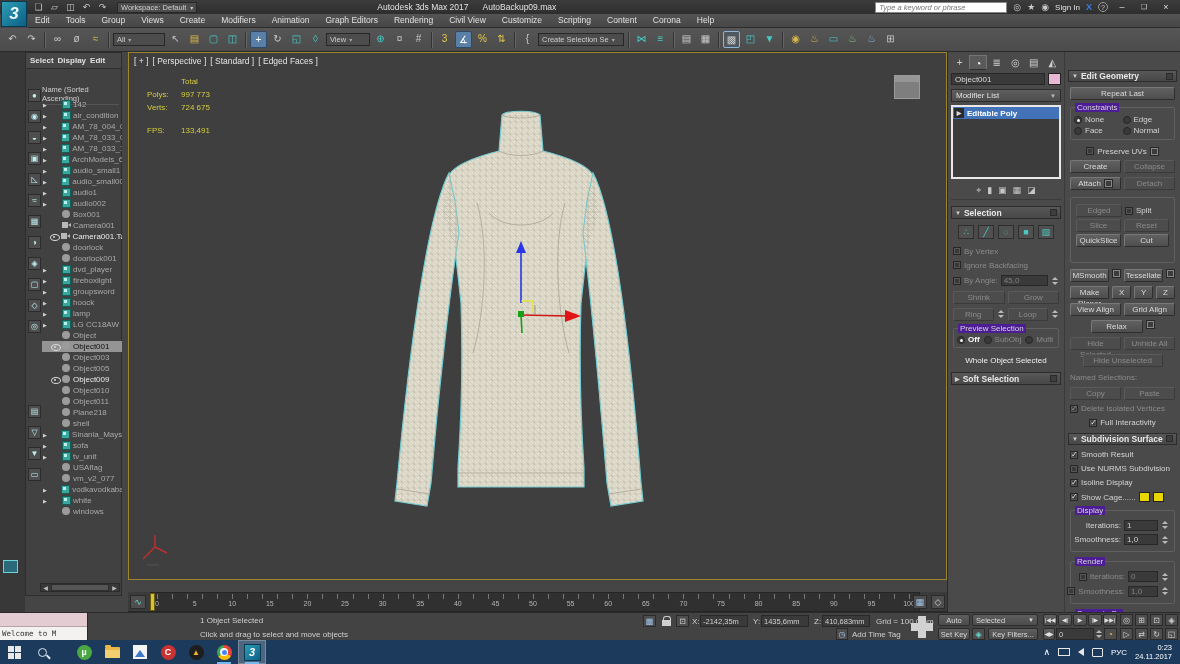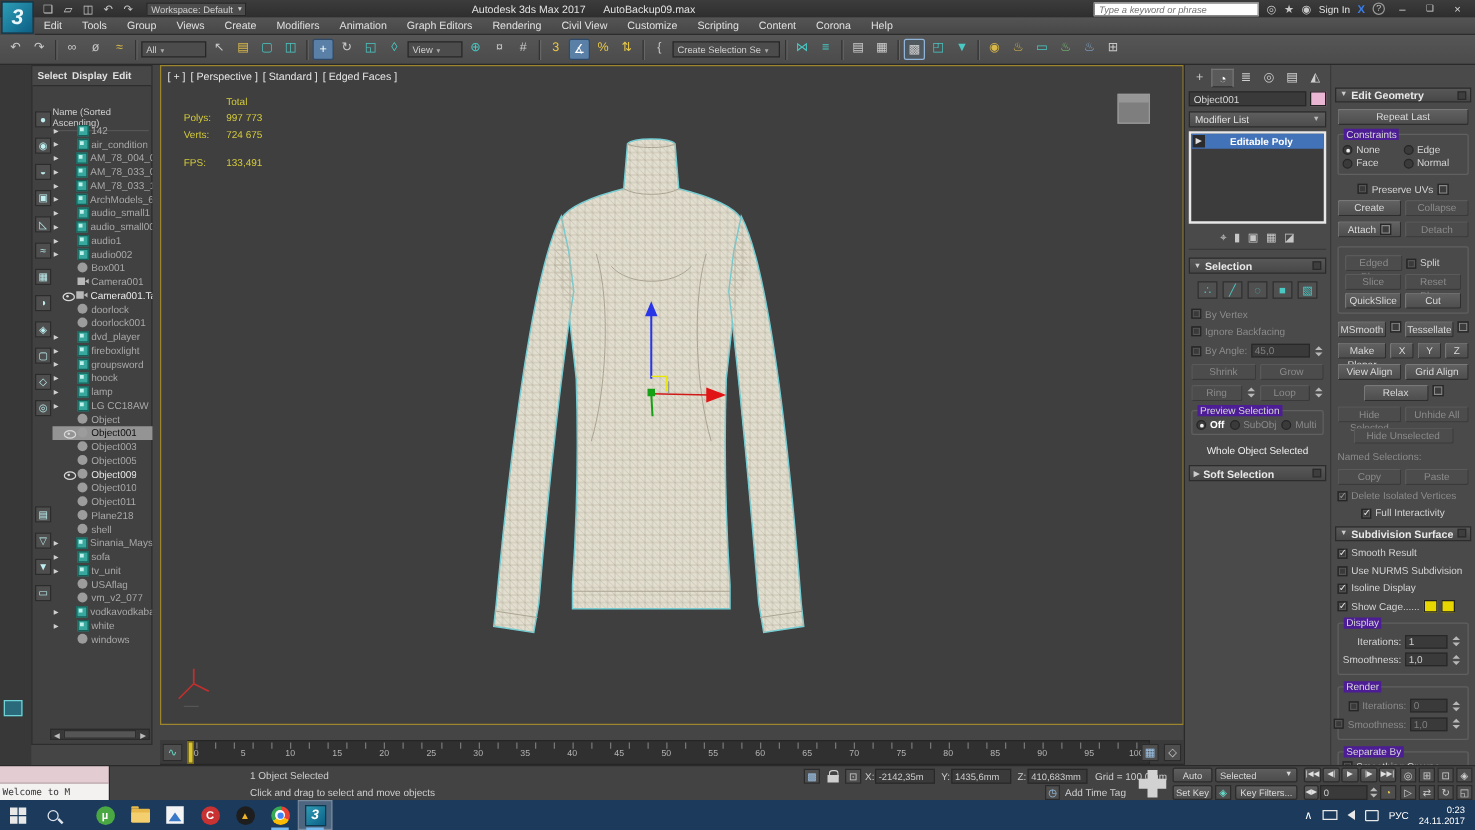--- a/index.html
+++ b/index.html
@@ -78,21 +78,21 @@
   .pcol + .pcol{border-left:1px solid #3a3a3a}
   #ptabs{display:flex;gap:1px;margin:1px 0 3px}
   .ptab{width:18px;height:15px;text-align:center;line-height:15px;font-size:10px;color:#cfcfcf}
   .ptab.on{background:#5a5a5a;border:1px solid #747474;border-bottom-color:#2e2e2e;color:#fff}
   .objrow{display:flex;gap:3px;align-items:center;margin-bottom:4px}
   .fieldbox{flex:1;height:12px;background:#3a3a3a;border:1px solid #282828;color:#d9d9d9;font-size:8px;line-height:11px;padding:0 3px}
   .swatch{width:13px;height:12px;background:#e9b7d4;border:1px solid #222}
   .ddl{height:13px;background:linear-gradient(#5e5e5e,#4d4d4d);border:1px solid #2c2c2c;display:flex;align-items:center;justify-content:space-between;padding:0 4px;font-size:8px;color:#e2e2e2;margin-bottom:3px}
   .ddl .car{font-size:6px;color:#bbb}
   #stackbox{height:74px;background:#3c3c3c;border:2px solid #e8e8e8;margin-bottom:4px}
-  .stackrow{height:12px;background:#4272b8;display:flex;align-items:center;gap:20px;color:#fff;font-size:8px;font-weight:bold}
+  .stackrow{height:12px;background:#4272b8;display:flex;align-items:center;gap:3px;color:#fff;font-size:8px;font-weight:bold}
   .stackrow .sarr{width:10px;height:10px;background:#2b2b2b;color:#ddd;font-size:6px;text-align:center;line-height:10px;margin-left:1px}
   #stktools{display:flex;gap:6px;justify-content:center;padding:2px 0 3px;border-bottom:1px solid #3a3a3a;margin-bottom:3px}
   .stkt{font-size:9px;color:#c6c6c6}
   .rhead{height:13px;background:linear-gradient(#585858,#474747);border:1px solid #2c2c2c;display:flex;align-items:center;gap:3px;padding:0 3px;font-size:8.5px;font-weight:bold;color:#e8e8e8;margin:3px 0}
   .rhead .ra{font-size:6px;color:#ccc}
   .rhead .rsq{margin-left:auto;width:7px;height:7px;background:#3e3e3e;border:1px solid #2a2a2a}
   .subobj{display:flex;gap:4px;justify-content:center;margin:3px 0 5px}
   .soico{width:16px;height:14px;background:#505050;border:1px solid #2e2e2e;color:#49c8c4;font-size:9px;text-align:center;line-height:13px}
   .crow{display:flex;align-items:center;gap:3px;margin:2.5px 2px;font-size:8px;color:#d4d4d4}
   .crow.dis{color:#8b8b8b}
@@ -789,21 +789,21 @@
           <div class="btn dis">Edged Plane</div>
           <span class="crow" style="margin:0;flex:1">
               <span class="cbx"></span>
               <span>Split</span>
             </span>
         </div>
         <div class="brow">
           <div class="btn dis">Slice</div>
           <div class="btn dis">Reset Plane</div>
         </div>
-        <div class="brow" style="margin-bottom:0">
+        <div class="brow" style="margin-bottom:12px">
           <div class="btn">QuickSlice</div>
           <div class="btn">Cut</div>
         </div>
       </div>
       <div class="brow">
         <div class="btn">MSmooth</div>
           <span class="minibox on"></span>
         <div class="btn">Tessellate</div>
           <span class="minibox on"></span>
       </div>

